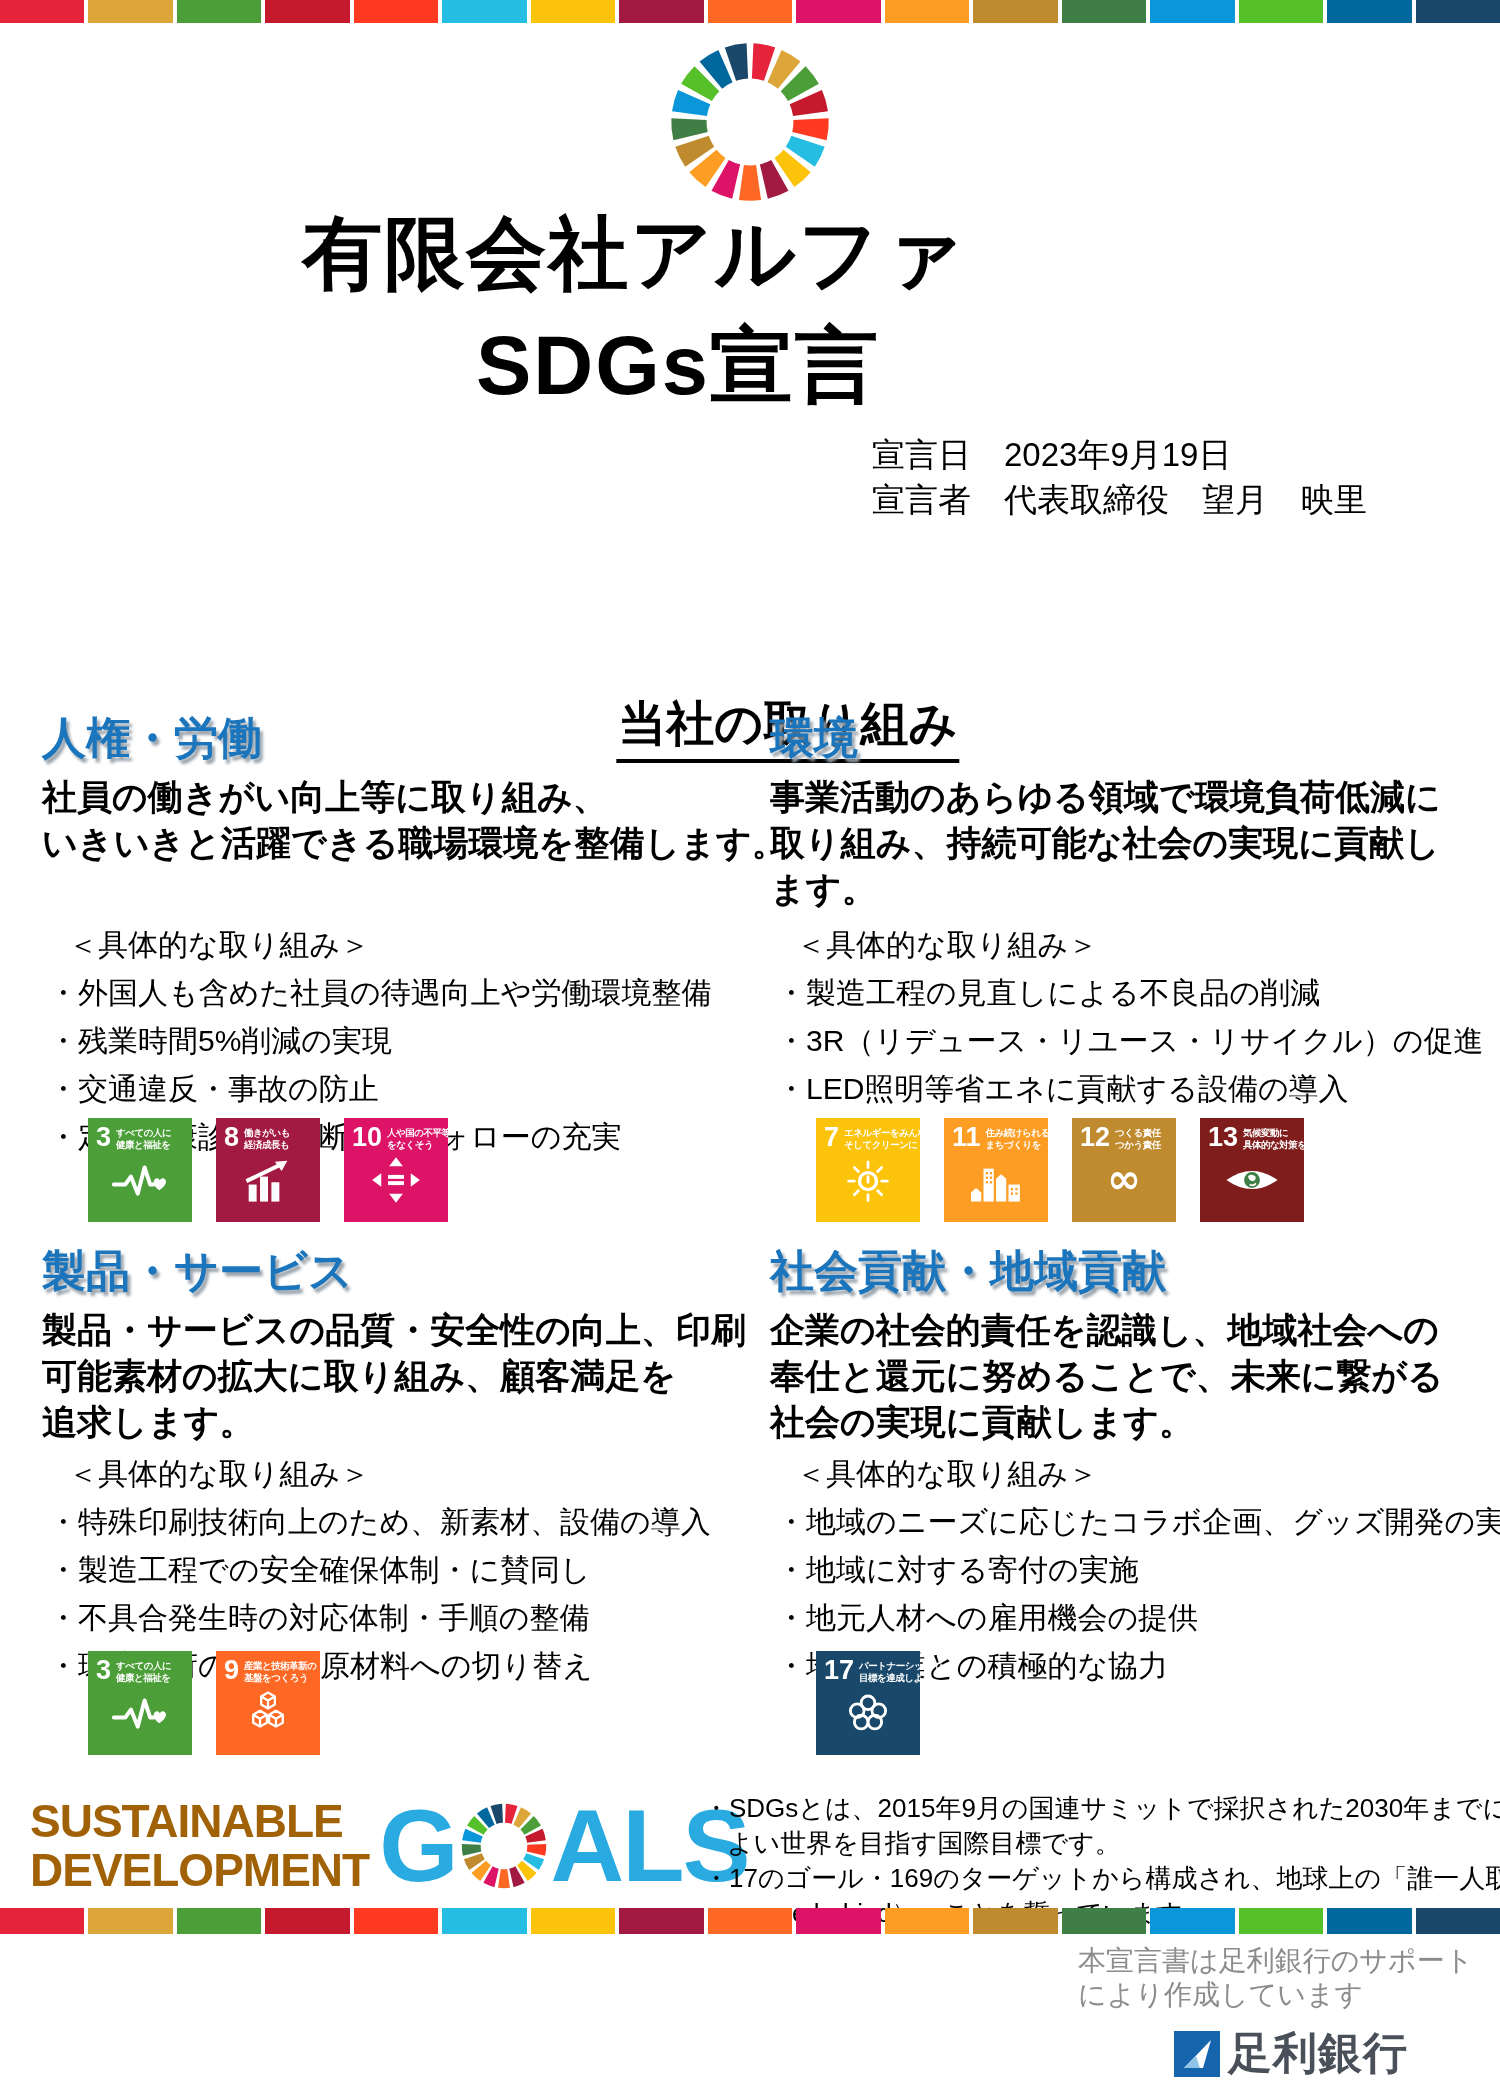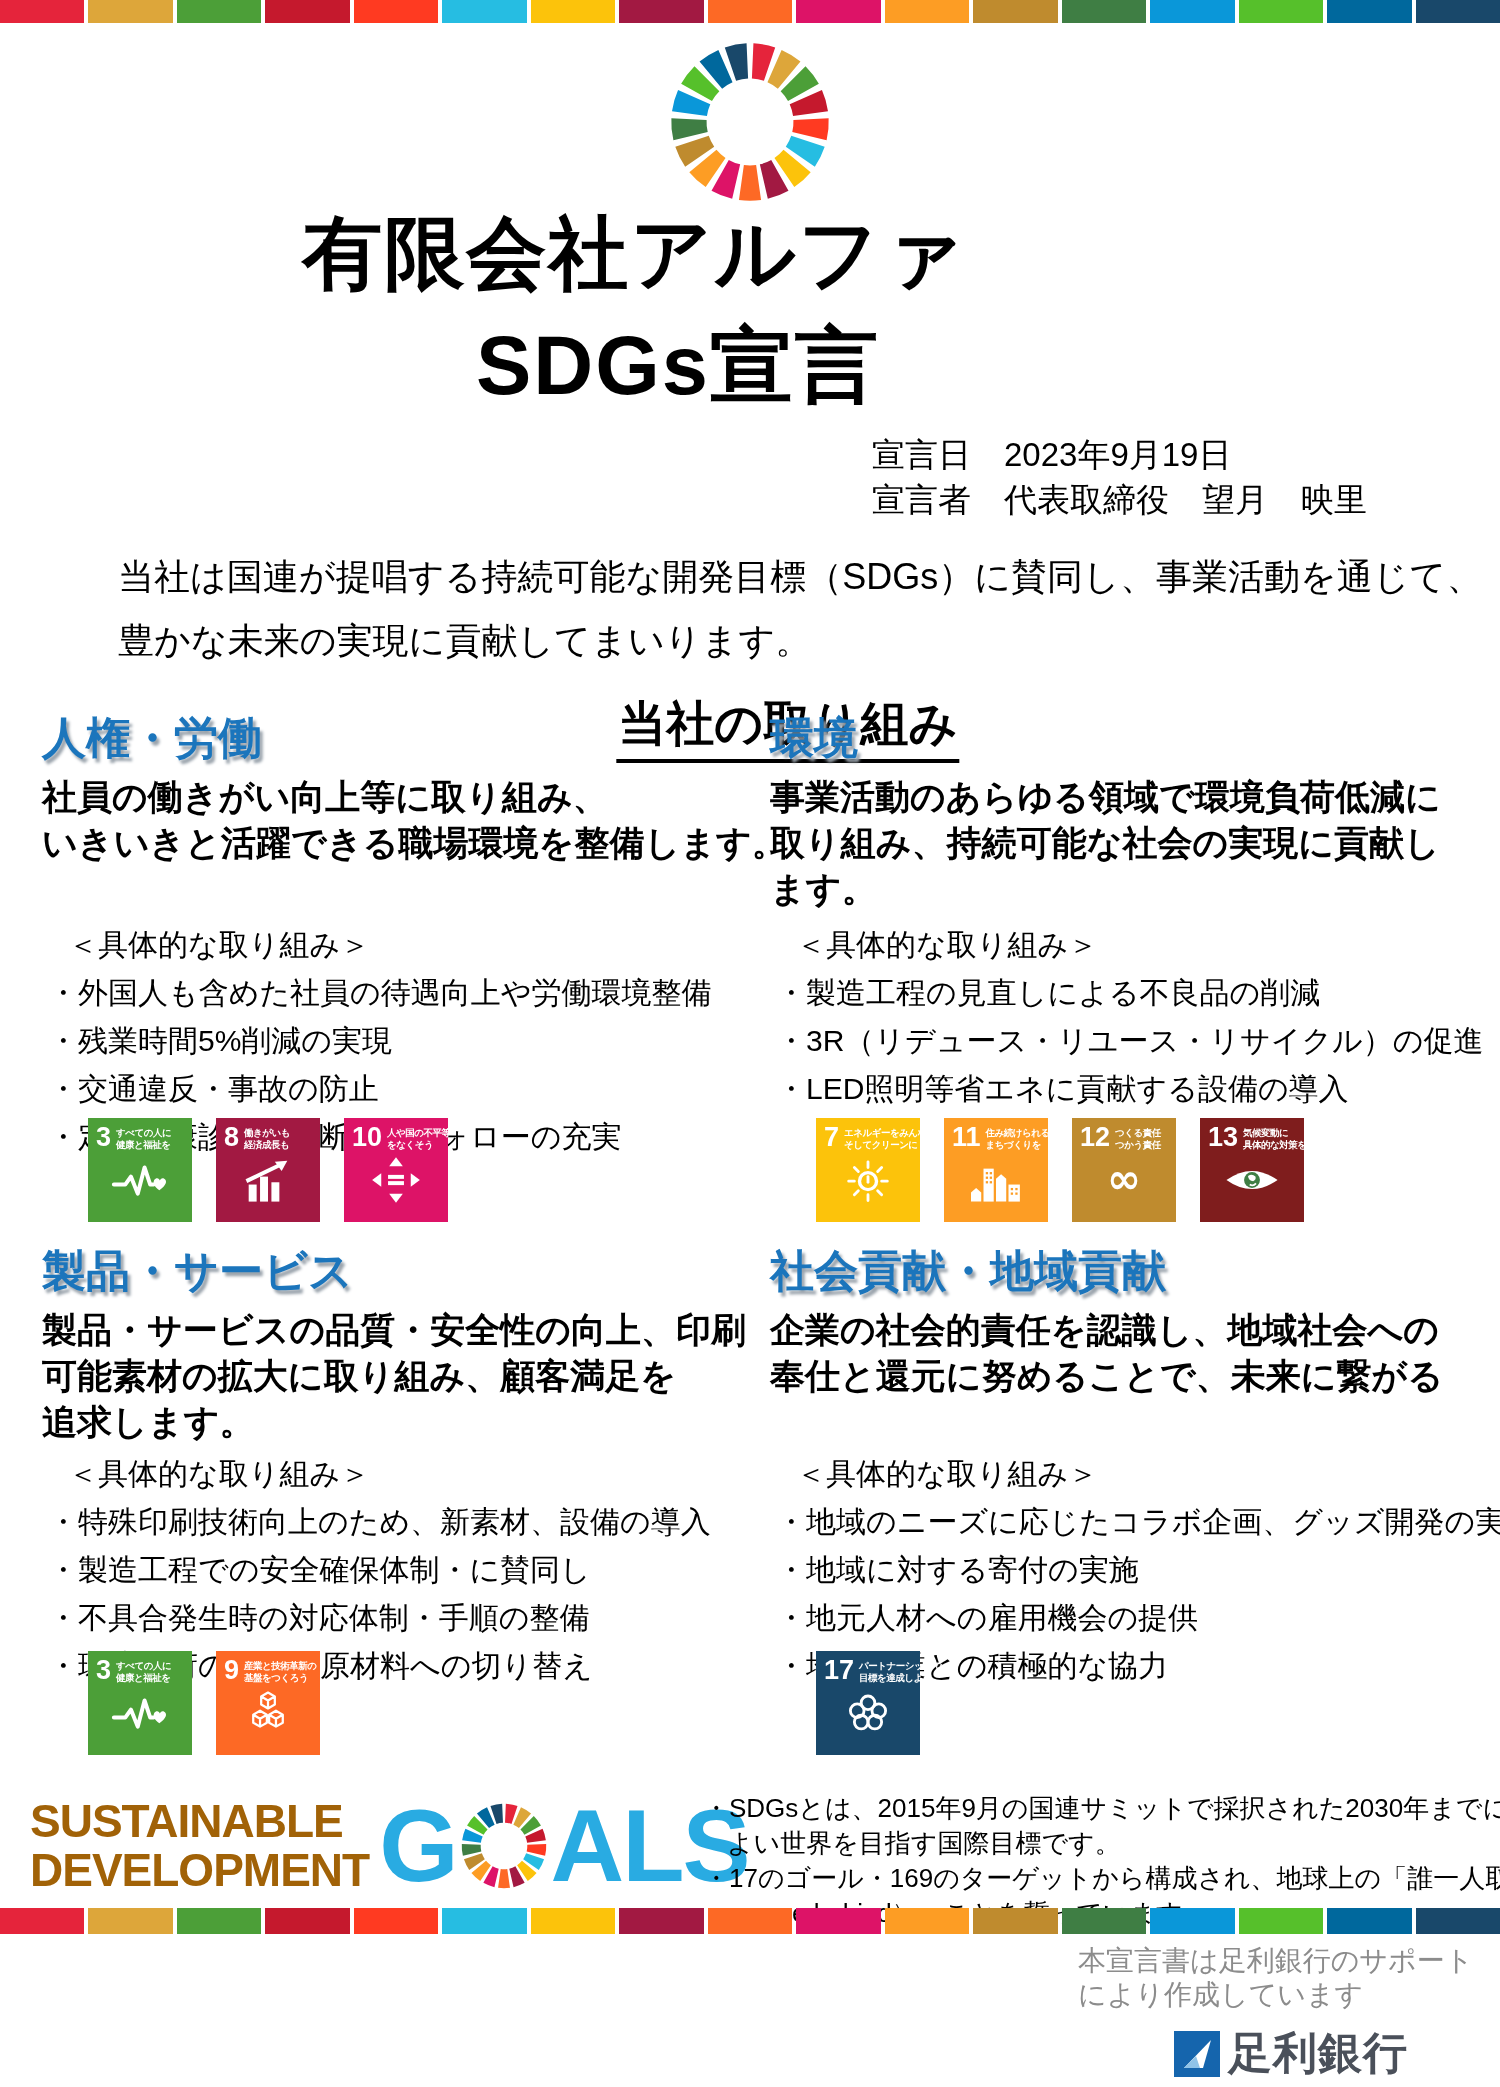--- a/index.html
+++ b/index.html
@@ -105,24 +105,20 @@
     </svg>
 
   <div class="company-title">有限会社アルファ</div>
   <div class="main-title">SDGs宣言</div>
 
   <div class="decl">
     <div>宣言日　2023年9月19日</div>
     <div>宣言者　代表取締役　望月　映里</div>
   </div>
 
-  <div class="intro">
-    <div>当社は国連が提唱する持続可能な開発目標（SDGs）に賛同し、事業活動を通じて、</div>
-    <div>豊かな未来の実現に貢献してまいります。</div>
-  </div>
 
   <div class="initiatives">当社の取り組み</div>
 
   <section class="sec row1" id="sec-hr">
     <h2>人権・労働</h2>
     <div class="body">
       <div>社員の働きがい向上等に取り組み、</div>
       <div>いきいきと活躍できる職場環境を整備します。</div>
     </div>
     <div class="detail">
@@ -312,20 +308,21 @@
         </svg>
       </div>
     </div>
   </section>
 
   <section class="sec row2" id="sec-soc">
     <h2>社会貢献・地域貢献</h2>
     <div class="body">
       <div>企業の社会的責任を認識し、地域社会への</div>
       <div>奉仕と還元に努めることで、未来に繋がる</div>
+      <div>社会の実現に貢献します。</div>
     </div>
     <div class="detail">
       <div class="dhead">＜具体的な取り組み＞</div>
       <div class="bullet">・地域のニーズに応じたコラボ企画、グッズ開発の実施</div>
       <div class="bullet">・地域に対する寄付の実施</div>
       <div class="bullet">・地元人材への雇用機会の提供</div>
       <div class="bullet">・地元企業との積極的な協力</div>
     </div>
     <div class="icons">
       <div class="tile" style="background: rgb(25, 72, 106);">

